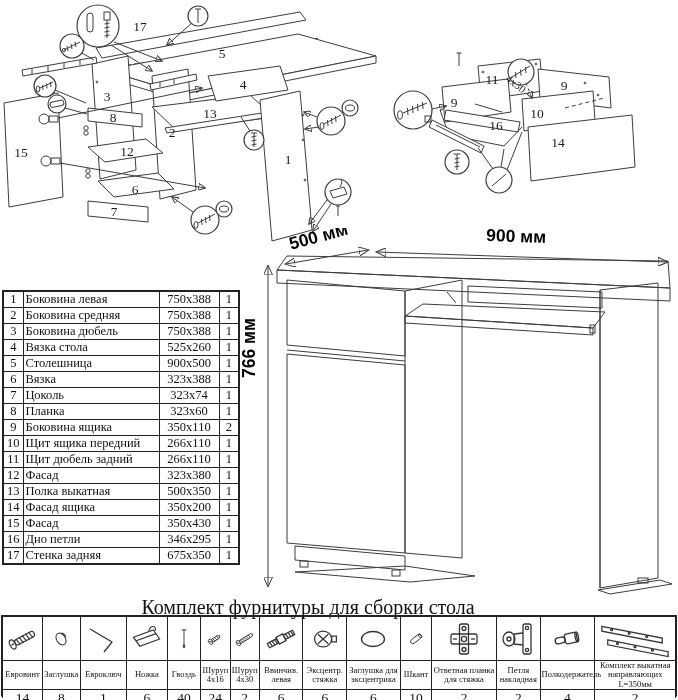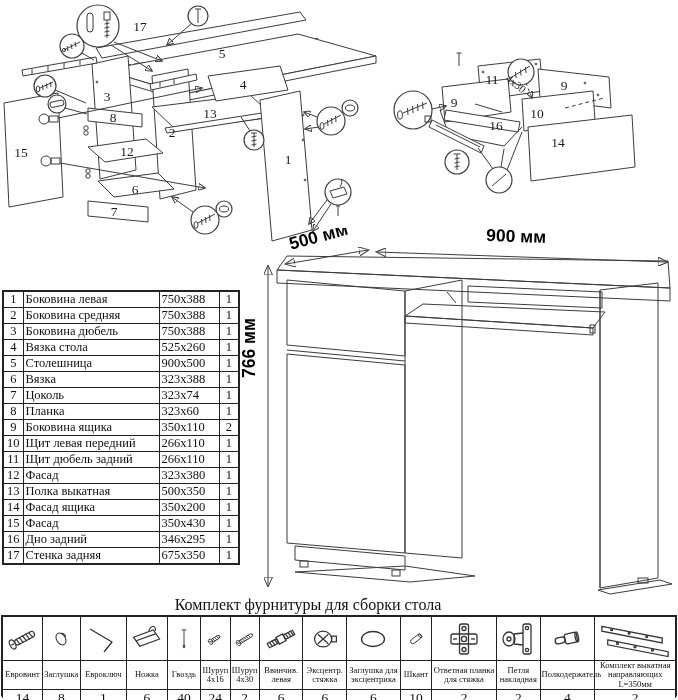--- a/index.html
+++ b/index.html
@@ -15,24 +15,24 @@
   .dlabel-sm{font-family:"Liberation Serif",serif;font-size:11px;fill:#1b1b1b;stroke:none;}
   .dim-text{font-family:"Liberation Sans",sans-serif;font-weight:bold;font-size:17.5px;
           fill:#000;text-anchor:middle;stroke:none;}
   .blue{stroke:#2222cc;stroke-width:2;}
   
   .parts-table{position:absolute;left:2px;top:290px;width:236px;border-collapse:collapse;
         table-layout:fixed;font-size:12.5px;border:2px solid #222;}
   .parts-table td{border:1px solid #222;height:15px;line-height:1;padding:0 2px;
         white-space:nowrap;overflow:hidden;}
   .parts-table .c-num,.parts-table .c-qty{text-align:center;padding:0;}
-  .parts-table .c-size{text-align:left;}
+  .parts-table .c-size{text-align:center;}
   
   .hw-title{position:absolute;left:0;top:596px;width:616px;text-align:center;
-        font-size:16px;}
+        font-size:20px;}
   .hw-table{position:absolute;left:1px;top:615px;width:676px;border-collapse:collapse;
         table-layout:fixed;border:2px solid #222;}
   .hw-table td{border:1px solid #222;text-align:center;vertical-align:middle;padding:0;}
   .hw-table .r-icon td{height:43px;}
   .hw-table .r-name td{height:22px;font-size:8.5px;line-height:1.1;padding:0 1px;}
   .hw-table .r-qty td{height:16px;font-size:13.5px;}
   .hw-ico{display:block;margin:0 auto;}
   .hw-ico path,.hw-ico polygon,.hw-ico rect,.hw-ico line,.hw-ico circle,.hw-ico ellipse{
         stroke:#333;stroke-width:1.3;fill:none;}
 </style>
@@ -439,21 +439,21 @@
 
         <tr>
           <td class="c-num">9</td>
           <td class="c-name">Боковина ящика</td>
           <td class="c-size">350x110</td>
           <td class="c-qty">2</td>
         </tr>
 
         <tr>
           <td class="c-num">10</td>
-          <td class="c-name">Щит левая передний</td>
+          <td class="c-name">Щит ящика передний</td>
           <td class="c-size">266x110</td>
           <td class="c-qty">1</td>
         </tr>
 
         <tr>
           <td class="c-num">11</td>
           <td class="c-name">Щит дюбель задний</td>
           <td class="c-size">266x110</td>
           <td class="c-qty">1</td>
         </tr>
@@ -481,21 +481,21 @@
 
         <tr>
           <td class="c-num">15</td>
           <td class="c-name">Фасад</td>
           <td class="c-size">350x430</td>
           <td class="c-qty">1</td>
         </tr>
 
         <tr>
           <td class="c-num">16</td>
-          <td class="c-name">Дно задний</td>
+          <td class="c-name">Дно петли</td>
           <td class="c-size">346x295</td>
           <td class="c-qty">1</td>
         </tr>
 
         <tr>
           <td class="c-num">17</td>
           <td class="c-name">Стенка задняя</td>
           <td class="c-size">675x350</td>
           <td class="c-qty">1</td>
         </tr>

